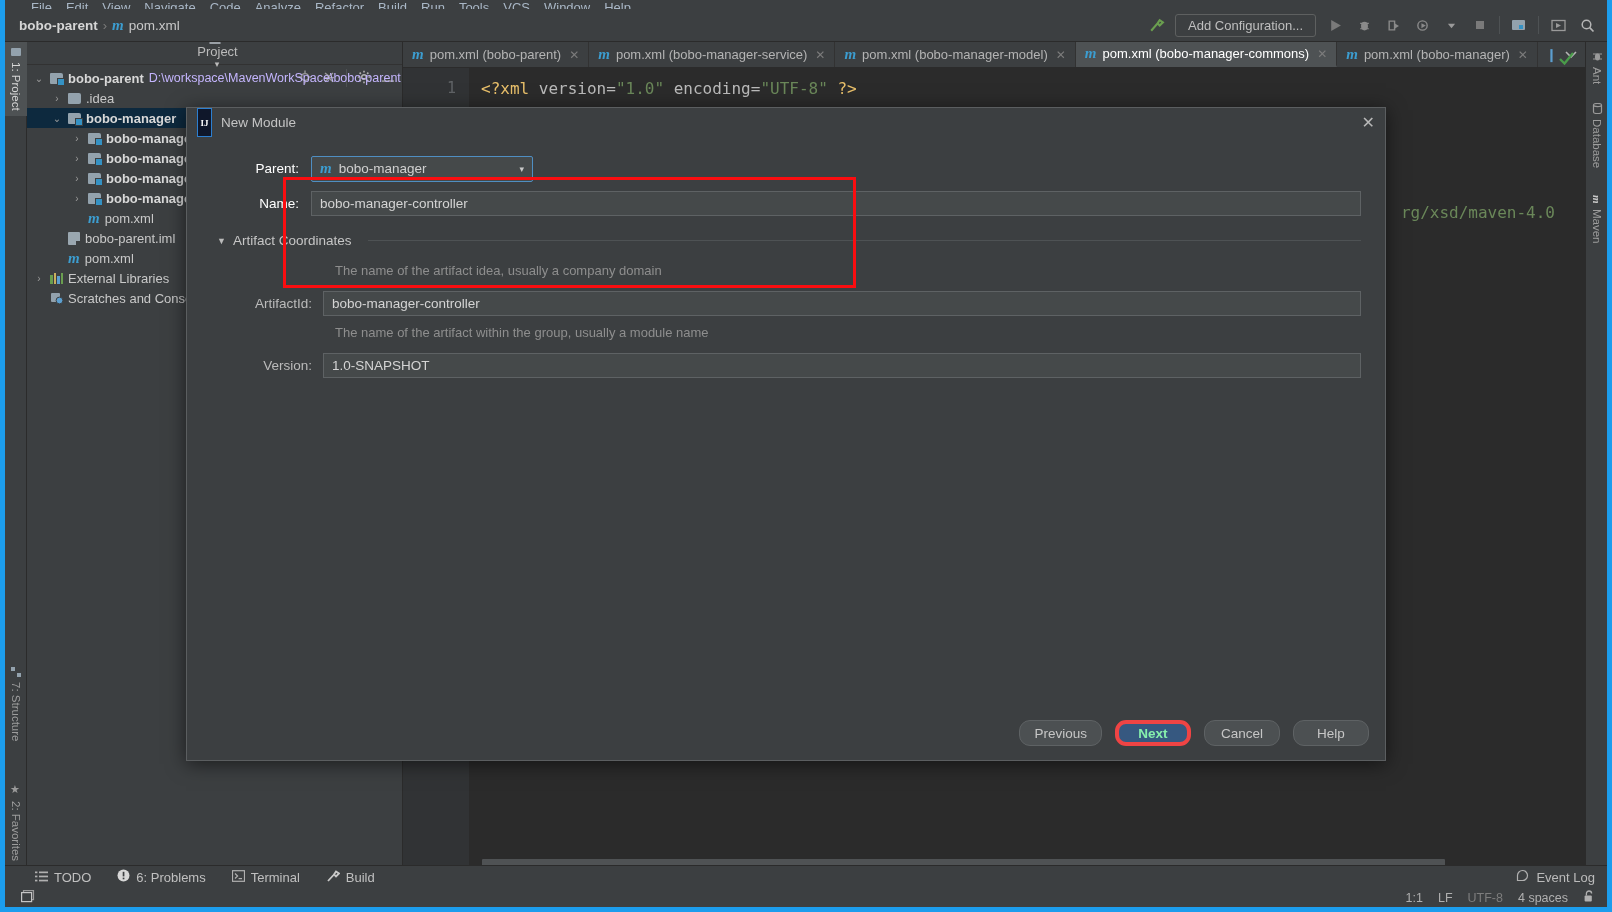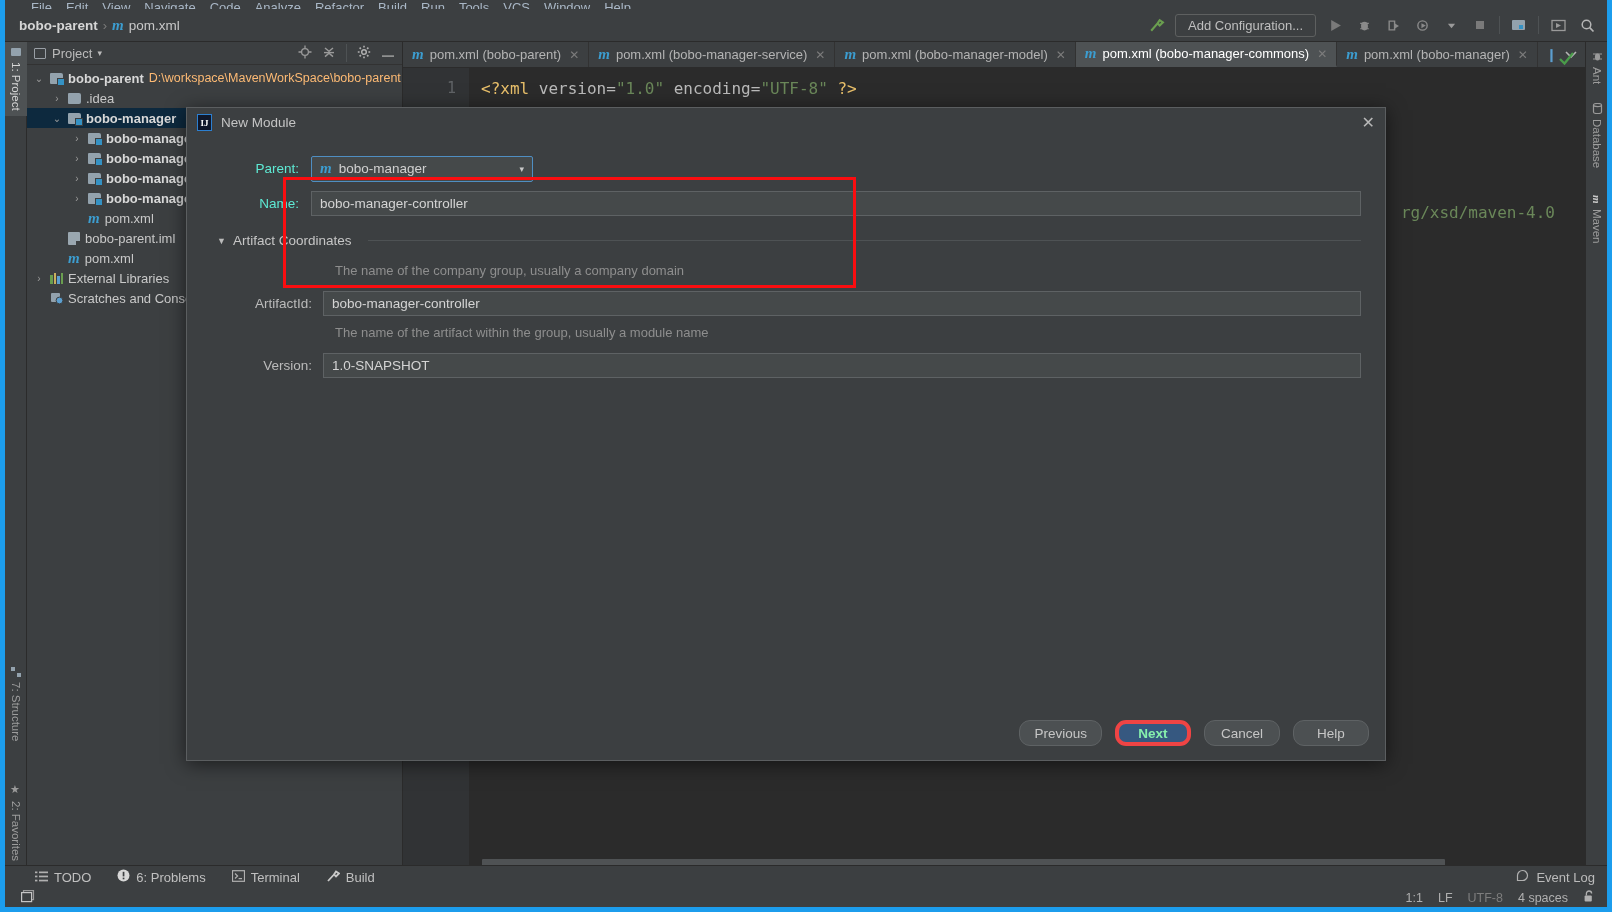--- a/index.html
+++ b/index.html
@@ -69,20 +69,21 @@
   .strip-ico { font-size: 11px; color: #9a9a9a; }
 
   
   .project-panel {
     position: absolute; left: 27px; top: 42px; width: 376px; bottom: 36px;
     background: #3c3f41; border-right: 1px solid #2b2b2b;
   }
   .pp-head {
     height: 23px; display: flex; align-items: center; padding: 0 7px;
     border-bottom: 1px solid #323232;
+    flex-direction: column;
   }
   .pp-title { color: #bbbbbb; font-size: 13px; margin-left: 6px; }
   .pp-head-icons { margin-left: auto; display: flex; align-items: center; gap: 10px; color: #9a9a9a; }
   .sq-icon {
     width: 12px; height: 11px; border: 1.6px solid #9aa0a6; border-radius: 1px;
     display: inline-block;
   }
   .caret-d { font-size: 9px; color: #bbbbbb; margin-left: 5px; }
 
   .tree { padding-top: 3px; font-size: 13px; }
@@ -95,21 +96,21 @@
   .folder {
     width: 13px; height: 11px; background: #93a2ad; border-radius: 1px 2px 2px 1px;
     position: relative; flex: none;
   }
   .folder.mod::after {
     content: ''; position: absolute; right: -2px; bottom: -2px;
     width: 6px; height: 6px; background: #3592c4; border: 1px solid #3c3f41;
   }
   .tlabel { color: #c9c9c9; }
   .tlabel.b { font-weight: bold; color: #d8d8d8; }
-  .tpath { color: #fdba74; font-size: 12.5px; }
+  .tpath { color: #c4b5fd; font-size: 12.5px; }
   .lib-ico { display: inline-flex; gap: 1px; align-items: flex-end; height: 11px; flex: none; }
   .lib-ico i { width: 2.5px; display: block; }
   .iml-ico { width: 12px; height: 13px; background: #9aa7b0; border-radius: 1px; flex: none; position: relative; }
   .iml-ico::after { content:''; position:absolute; right:-1px; bottom:-1px; width:5px;height:5px;background:#3c3f41; }
   .scr-ico { width: 13px; height: 12px; flex: none; position: relative; }
 
   
   .editor-area {
     position: absolute; left: 403px; top: 42px; right: 27px; bottom: 36px;
     background: #2b2b2b;
@@ -178,34 +179,34 @@
   
   .dialog {
     position: absolute; left: 186px; top: 107px; width: 1200px; height: 654px;
     background: #3c3f41; border: 1px solid #5b5e60;
     box-shadow: 0 3px 18px rgba(0,0,0,.55);
   }
   .dlg-title {
     height: 29px; display: flex; align-items: center; padding: 0 10px; gap: 9px;
   }
   .ij-logo {
-    width: 15px; height: 17px; background: #0f172a; border: 1.5px solid #2c7fd0;
+    width: 15px; height: 29px; background: #0f172a; border: 1.5px solid #2c7fd0;
     color: #ffffff; font-size: 9px; font-weight: bold; font-family: "Liberation Serif", serif;
     display: flex; align-items: center; justify-content: center; flex: none;
   }
   .dlg-title-txt { color: #c4c4c4; font-size: 13.5px; }
   .dlg-close { margin-left: auto; color: #b8b8b8; font-size: 16px; line-height: 1; }
 
   .dlg-body { position: relative; padding: 14px 24px 0 24px; }
   .highlight-box {
     position: absolute; left: 96px; top: 40px; width: 573px; height: 111px;
     border: 3px solid #fb0d10; pointer-events: none;
   }
   .frow { display: flex; align-items: center; height: 35px; }
-  .flabel { width: 100px; text-align: right; padding-right: 12px; color: #5eead4; font-size: 13.5px; flex: none; }
+  .flabel { width: 100px; text-align: right; padding-right: 12px; color: #ffffff; font-size: 13.5px; flex: none; }
   .finput {
     flex: 1; height: 25px; background: #45494a; border: 1px solid #5e6264;
     color: #d4d4d4; font-size: 13.5px; display: flex; align-items: center;
     padding: 0 8px;
   }
   .fcombo {
     width: 222px; height: 26px; background: #45494a; border: 1px solid #4f8ec2;
     border-radius: 2px; display: flex; align-items: center; padding: 0 8px; gap: 7px;
     color: #d0d0d0; font-size: 13.5px;
   }
@@ -650,21 +651,21 @@
         <div class="finput">bobo-manager-controller</div>
       </div>
 
 
       <div class="section-head">
         <span class="tri">▼</span>
         <span class="txt">Artifact Coordinates</span>
         <span class="section-rule"></span>
       </div>
 
-      <div class="hint">The name of the company group, usually a company domain</div>
+      <div class="hint">The name of the artifact idea, usually a company domain</div>
 
       <div class="frow2">
         <div class="flabel2">ArtifactId:</div>
         <div class="finput">bobo-manager-controller</div>
       </div>
       <div class="hint">The name of the artifact within the group, usually a module name</div>
 
       <div class="frow2">
         <div class="flabel2">Version:</div>
         <div class="finput">1.0-SNAPSHOT</div>

